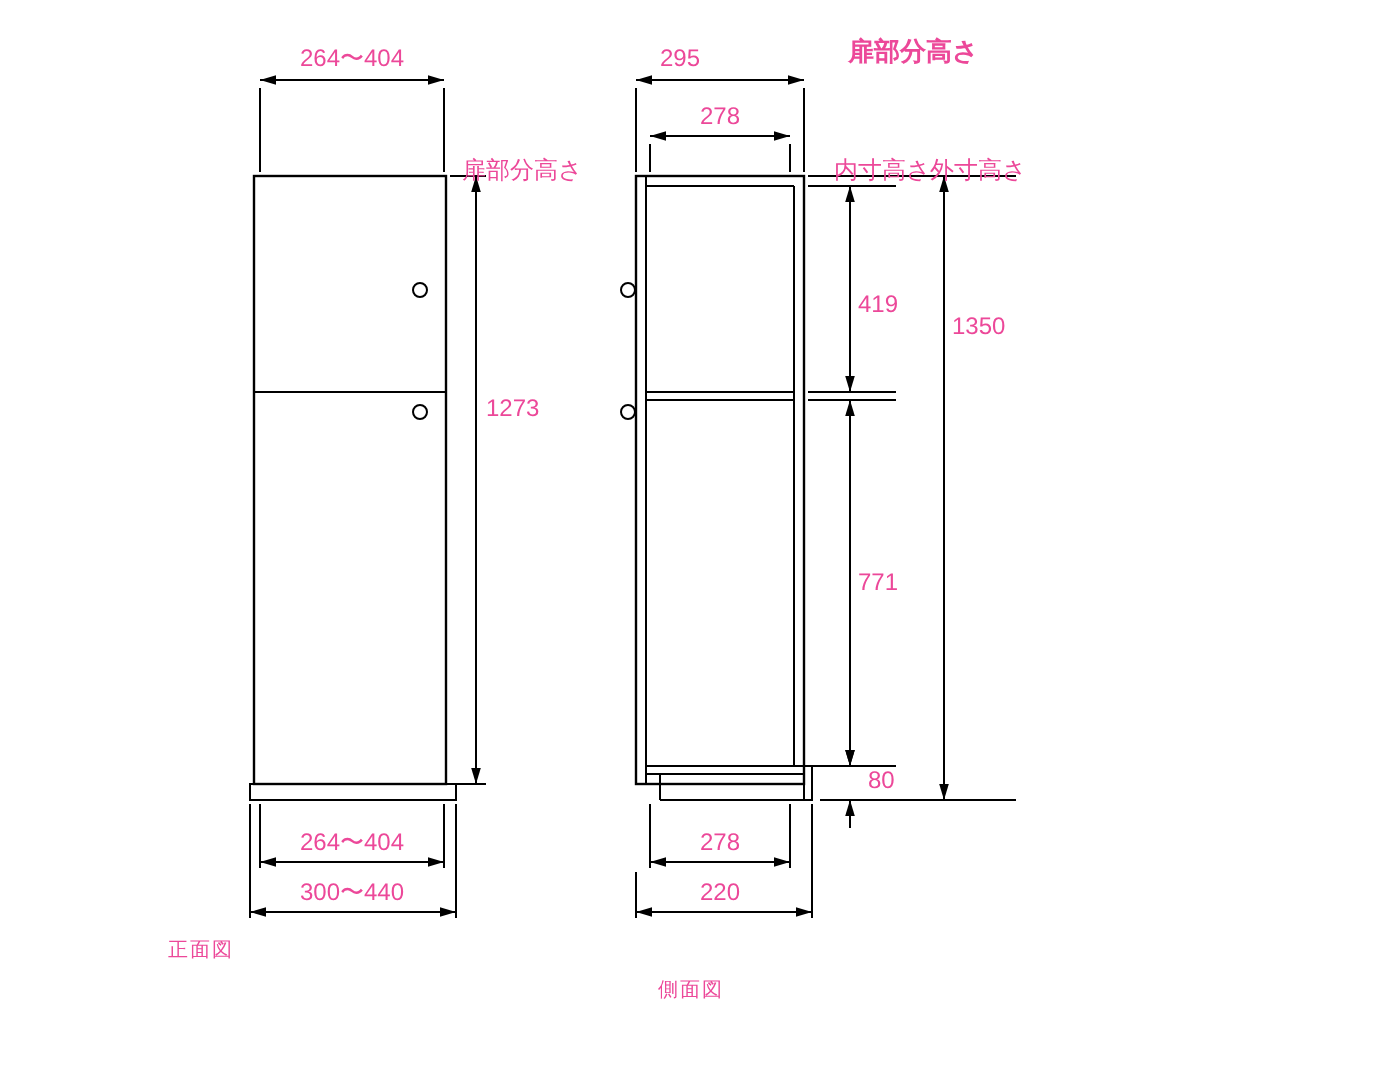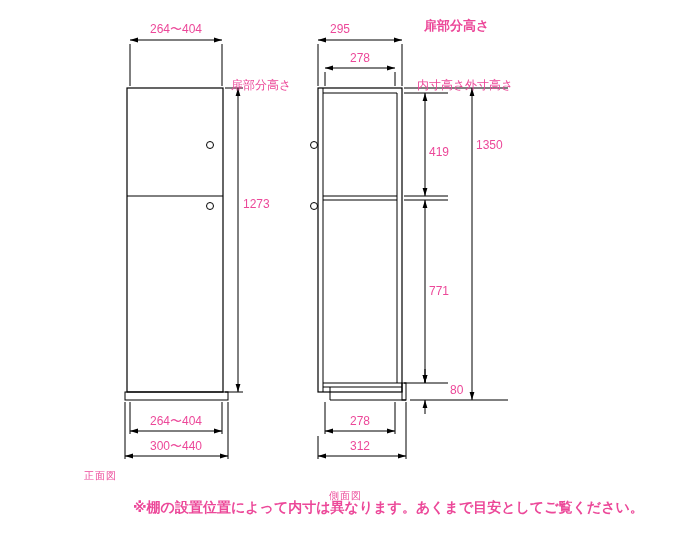--- a/index.html
+++ b/index.html
@@ -128,21 +128,20 @@
   <div class="t tc" style="left:176px; top:23px;">264〜404</div>
   <div class="t" style="left:243px; top:198px;">1273</div>
   <div class="t tc" style="left:176px; top:415px;">264〜404</div>
   <div class="t tc" style="left:176px; top:440px;">300〜440</div>
   <div class="t title" style="left:84px; top:470px;">正面図</div>
 
   <div class="t tc" style="left:340px; top:23px;">295</div>
   <div class="t tc" style="left:360px; top:52px;">278</div>
   <div class="t" style="left:429px; top:146px;text-align:right;">419</div>
   <div class="t" style="left:429px; top:285px;">771</div>
-  <div class="t" style="left:450px; top:384px;">80</div>
-  <div class="t" style="left:476px; top:139px;">1350</div>
+  <div class="t" style="left:434px; top:384px;">80</div>
+  <div class="t" style="left:476px; top:157px;">1350</div>
   <div class="t tc" style="left:360px; top:415px;">278</div>
-  <div class="t tc" style="left:360px; top:440px;">312</div>
+  <div class="t tc" style="left:360px; top:440px;">220</div>
   <div class="t title" style="left:329px; top:450px;margin-top:40px;">側面図</div>
 
-  <div class="t note" style="left:133px; top:499px;">※棚の設置位置によって内寸は異なります。あくまで目安としてご覧ください。</div>
 
 </div>
 
 </body></html>

